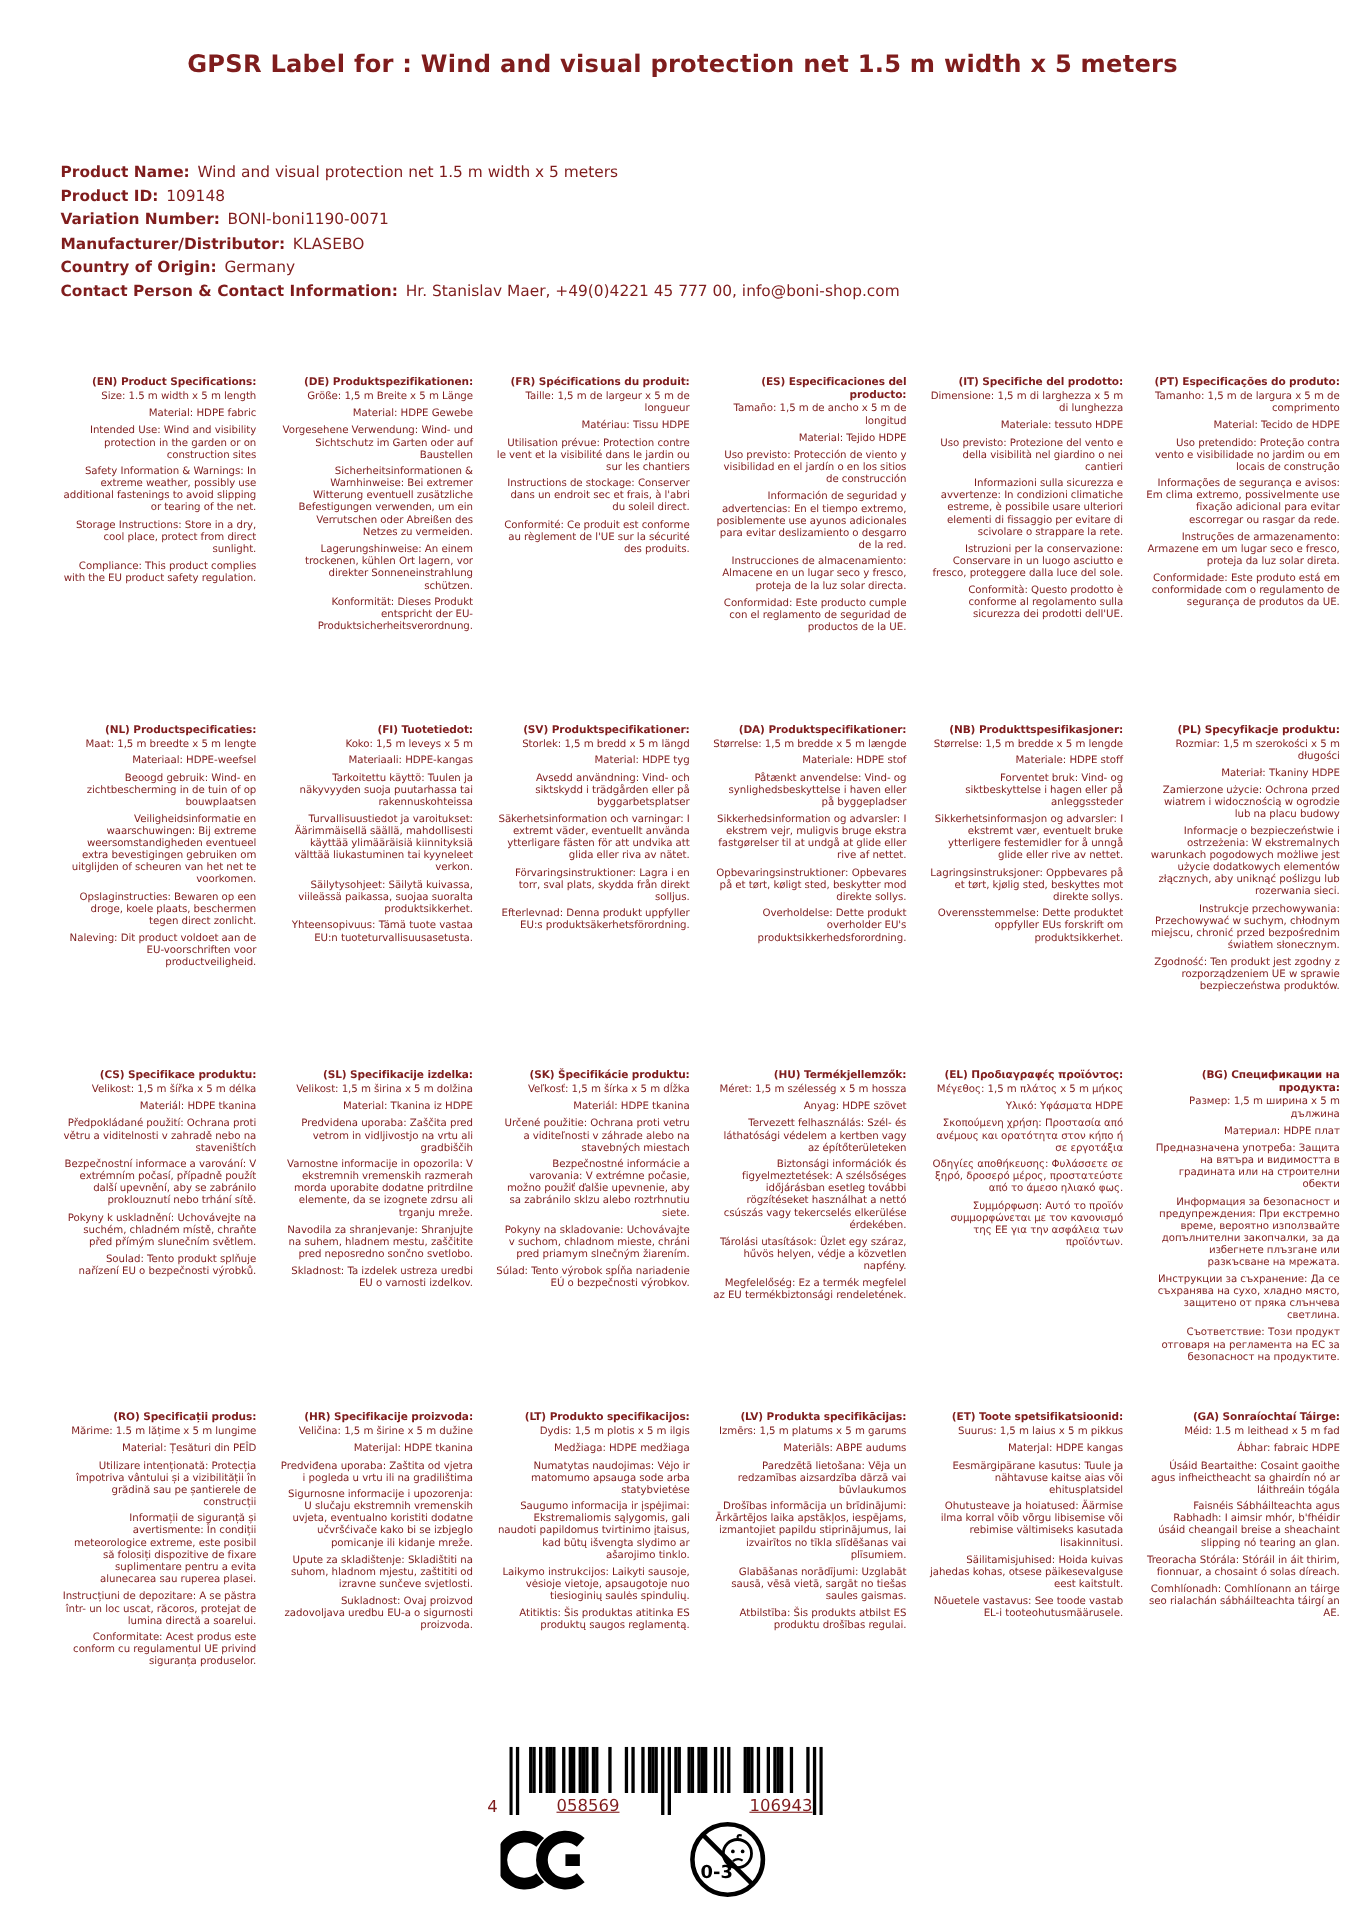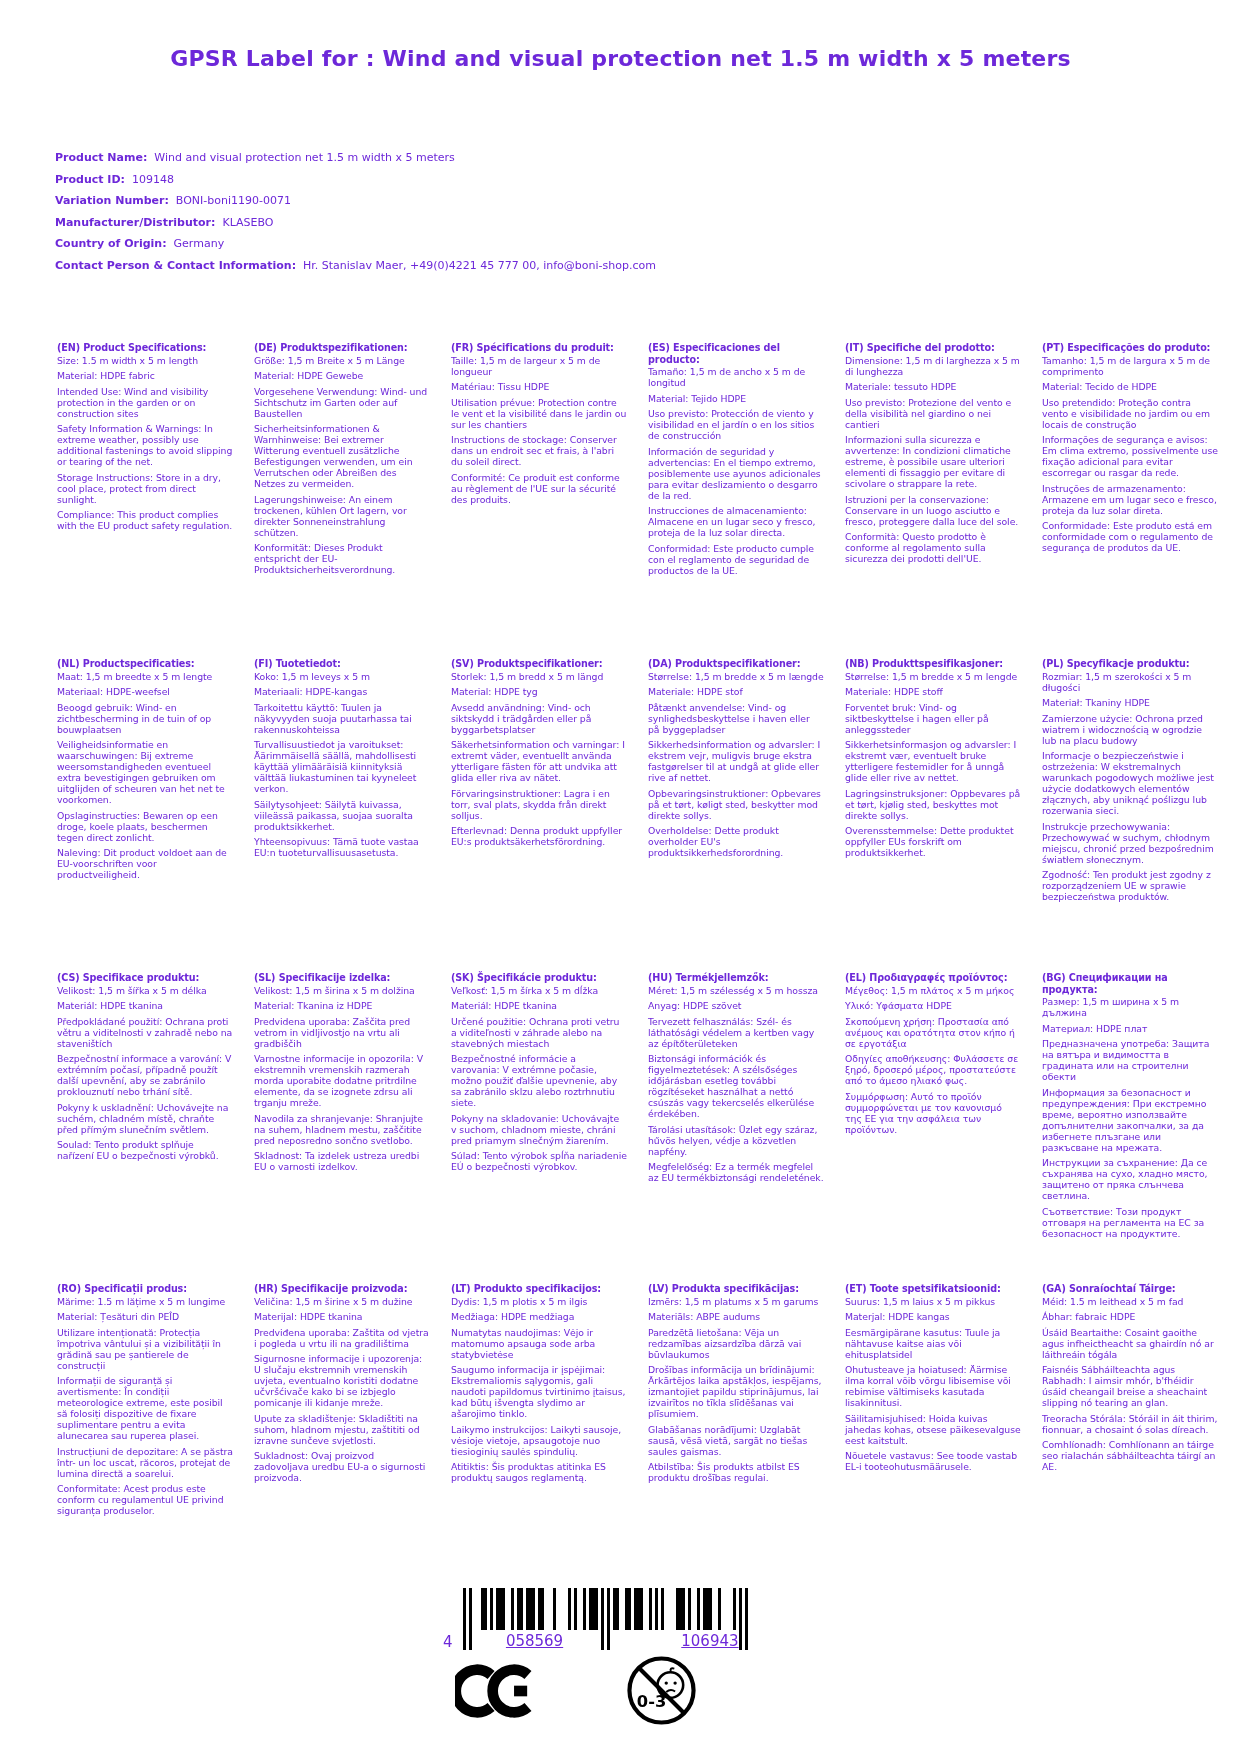--- a/index.html
+++ b/index.html
@@ -1,34 +1,34 @@
 <!DOCTYPE html>
 <html><head>
 <meta charset="utf-8">
 <style>
   html,body { margin:0; padding:0; background:#ffffff; }
   .page {
     position:relative; width:1241px; height:1754px; background:#ffffff;
-    color:#6d28d9; font-family:"DejaVu Sans","Liberation Sans",sans-serif;
+    color:#7f1d1d; font-family:"DejaVu Sans","Liberation Sans",sans-serif;
     overflow:hidden;
   }
   .page-title {
     position:absolute; top:42px; left:0; right:0; margin:0 auto;
     width:930px; text-align:center; font-size:22px; font-weight:bold;
     line-height:33px; letter-spacing:0.2px;
   }
   .product-info { position:absolute; left:55px; top:147px; }
-  .info-row  { font-size:11px; line-height:21.5px; white-space:nowrap; }
+  .info-row  { font-size:14px; line-height:21.5px; white-space:nowrap; }
   .info-label{ font-weight:bold; margin-right:7px; }
   .spec-grid {
     position:absolute; left:57px; top:342px; width:1161px;
     display:grid; grid-template-columns:repeat(6,176px); column-gap:21px;
     grid-template-rows:316px 314px 311px auto;
   }
-  .spec-block   { overflow:visible; }
+  .spec-block   { overflow:visible;text-align:right; }
   .spec-heading { font-weight:bold; font-size:9.6px; line-height:11.5px;
                   margin:0 0 1px 0; letter-spacing:-0.1px; }
   .spec-para    { font-size:9.3px; line-height:11px; margin:0 0 4.5px 0;
                   letter-spacing:-0.05px; }
   .barcode-section { position:absolute; left:443px; top:1588px;
                      display:flex; align-items:flex-end; }
   .bc-left-digit { font-size:15px; line-height:16px; margin-right:10px; }
   .bc-bars { position:relative; width:285px; height:62px; }
   .bc-bars svg { position:absolute; left:0; top:0; }
   .bc-num { position:absolute; top:45px; font-size:15px; line-height:17px;

